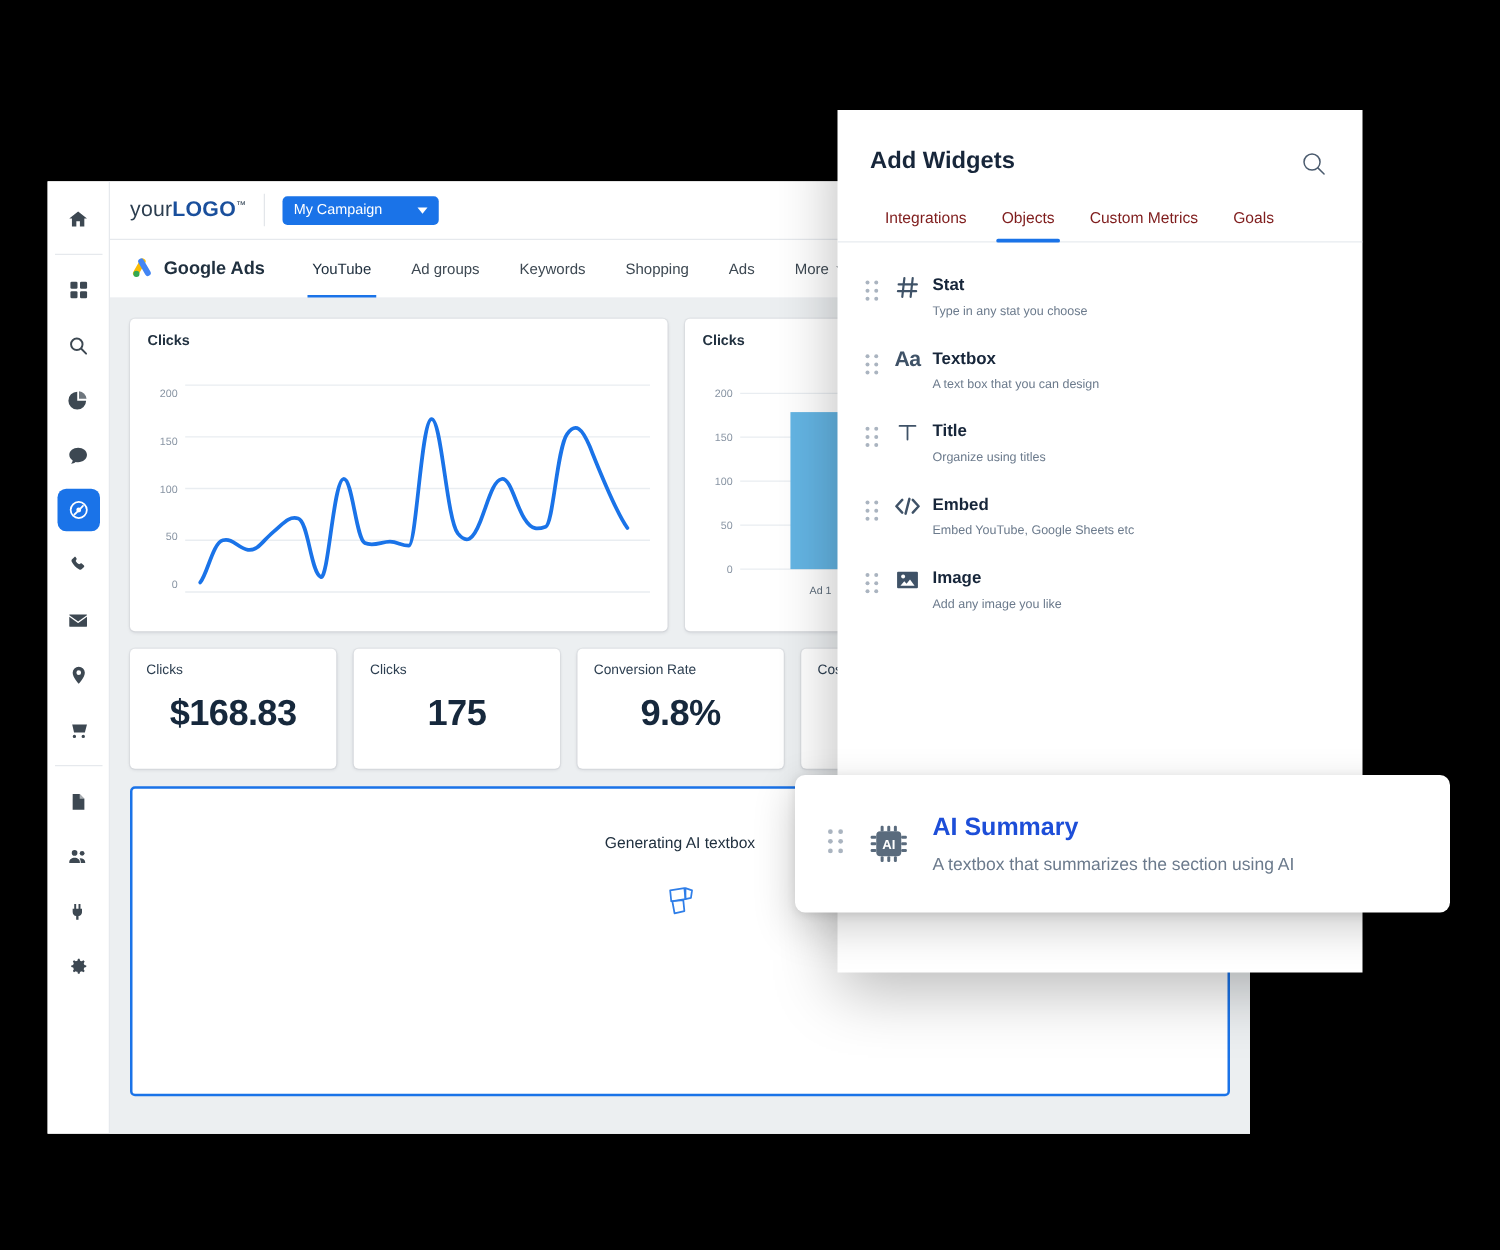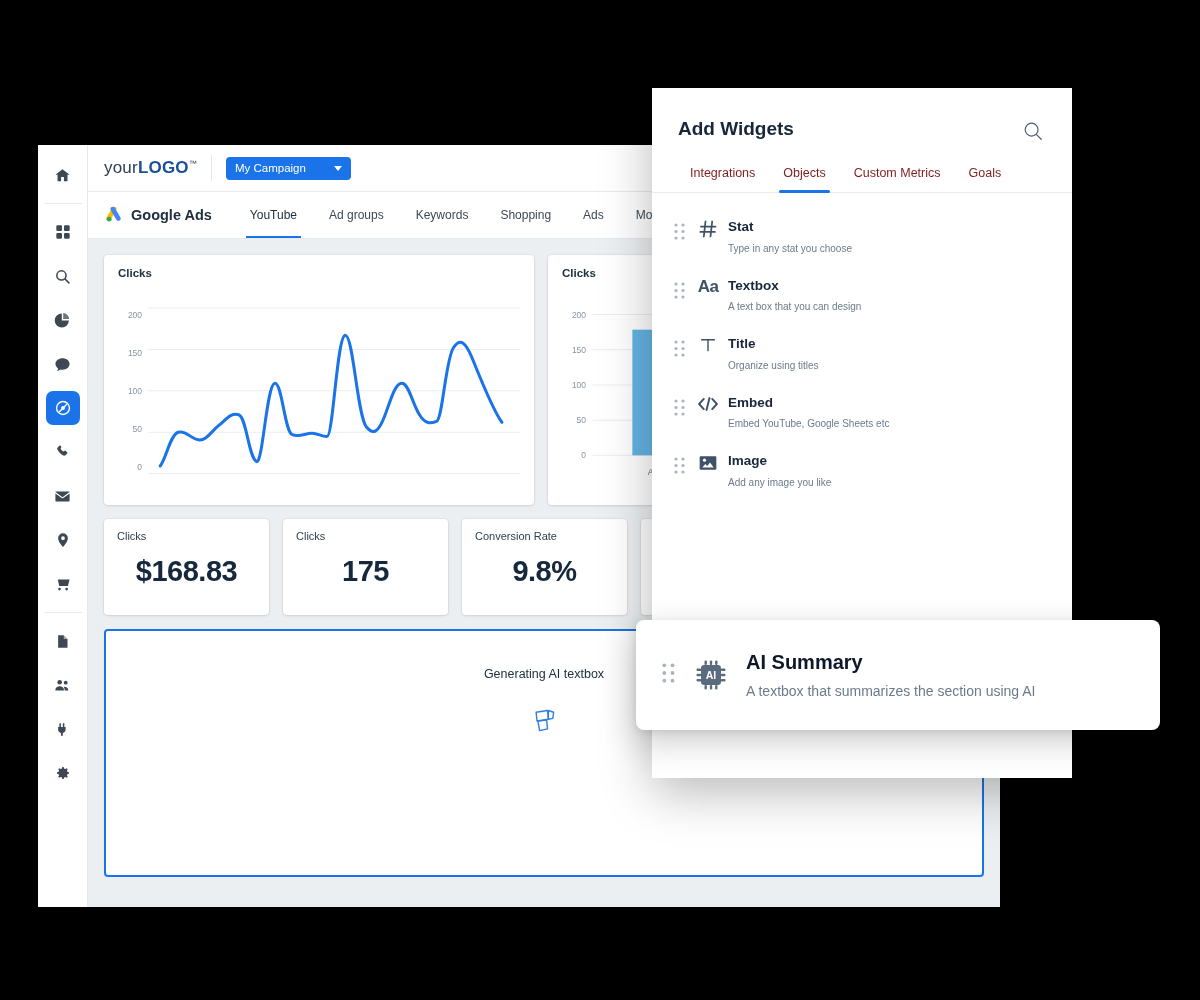--- a/index.html
+++ b/index.html
@@ -114,21 +114,21 @@
     margin-top: 14px; height: 248px; background: #fff;
     border: 2px solid #1a73e8; border-radius: 4px;
     display: flex; flex-direction: column; align-items: center;
     padding-top: 36px; width: 880px;
   }
   .ai-box-text { font-size: 12.5px; color: #20303f; font-weight: 400; }
   .ai-spinner { margin-top: 26px; }
 
   
   .panel {
-    position: absolute; left: 652px; top: 88px;
+    position: absolute; left: 670px; top: 88px;
     width: 420px; height: 690px; background: #fff;
     box-shadow: 0 14px 48px rgba(0,0,0,.28);
     display: flex; flex-direction: column; overflow: hidden;
   }
   .panel-head {
     padding: 30px 26px 0 26px; display: flex; align-items: flex-start;
     justify-content: space-between;
   }
   .panel-title { font-size: 19px; font-weight: 700; color: #17263a; }
   .srch { cursor: pointer; padding: 2px; }
@@ -165,21 +165,21 @@
     border-radius: 8px;
     box-shadow: 0 12px 34px rgba(0,0,0,.20), 0 2px 8px rgba(0,0,0,.10);
     display: flex; align-items: center; padding: 0 26px;
   }
   .ai-card .drag { margin-top: 0; }
   .ai-card-icon {
     width: 54px; flex: 0 0 54px; display: flex; align-items: center;
     justify-content: center; color: #5a6b7d; margin-left: 8px;
   }
   .ai-card-text { flex: 1; margin-left: 8px; }
-  .ai-card-name { font-size: 20px; font-weight: 700; color: #0f172a; }
+  .ai-card-name { font-size: 20px; font-weight: 700; color: #1d4ed8; }
   .ai-card-desc { font-size: 14px; color: #6b7a8c; margin-top: 9px; }
 </style>
 </head>
 <body>
 
 <div id="root">
 
   <div class="app-window">
 
     <nav class="sidebar">

